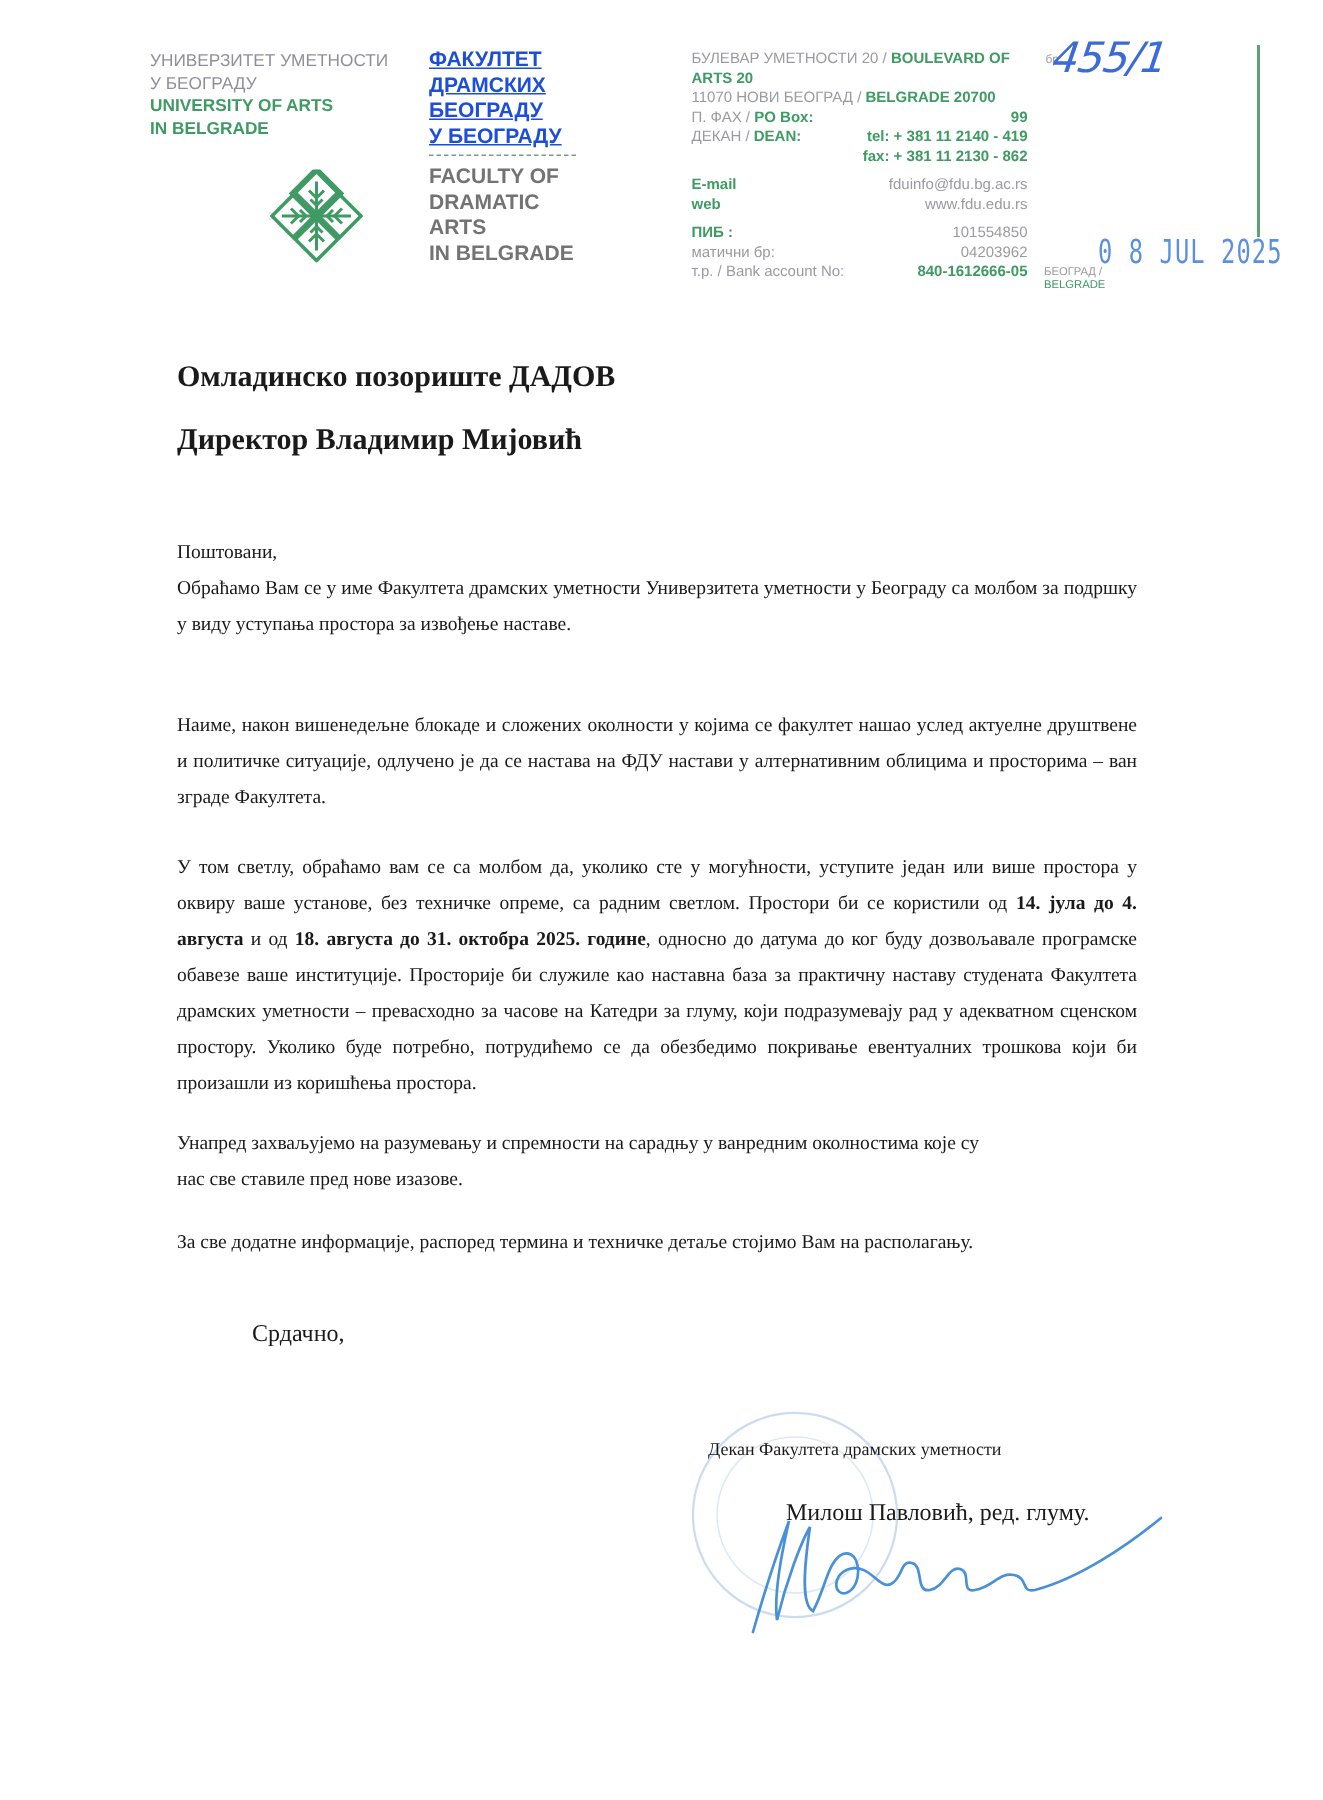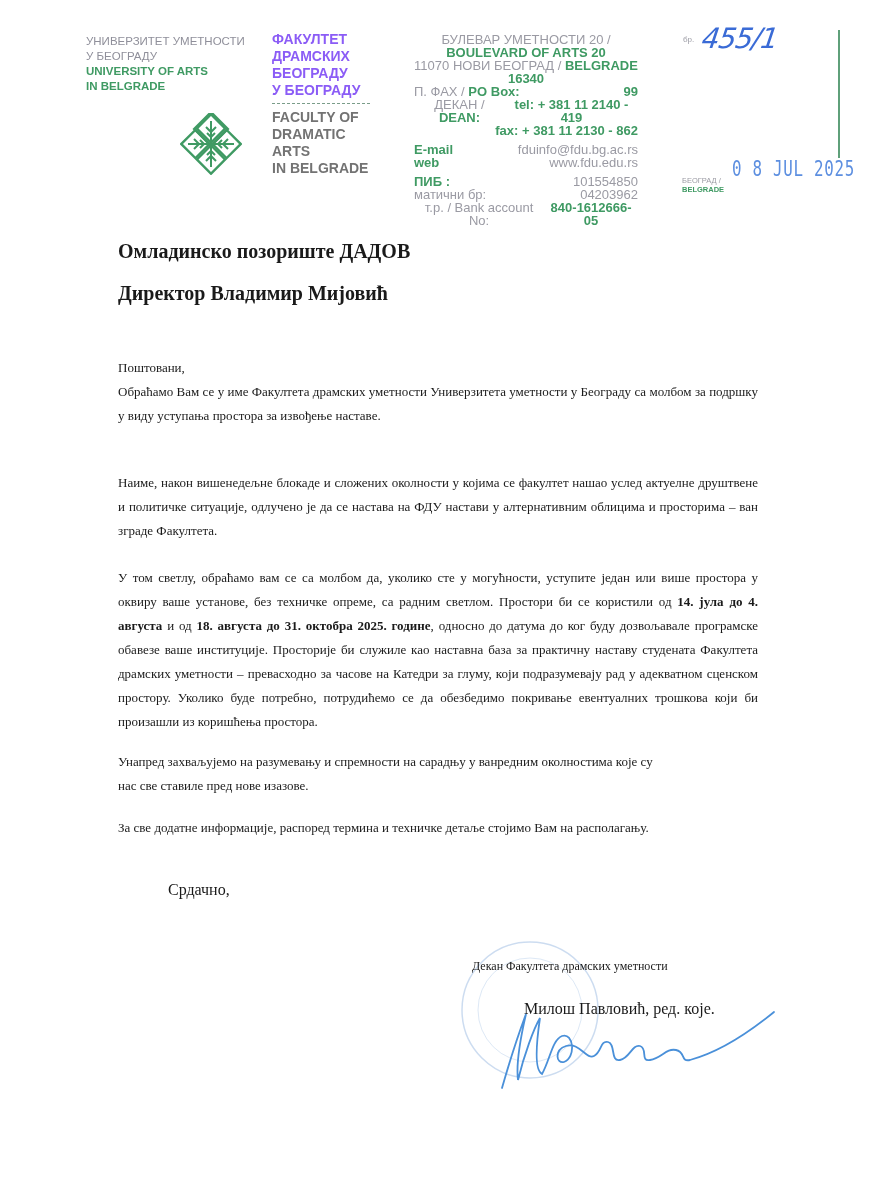--- a/index.html
+++ b/index.html
@@ -1,36 +1,36 @@
 <!DOCTYPE html>
 <html><head>
 <meta charset="utf-8">
 <style>
   html, body { margin:0; padding:0; background:#ffffff; }
   body { width:882px; height:1200px; position:relative; overflow:hidden; font-family:"Liberation Serif", serif; color:#1a1a1a; }
   .abs { position:absolute; }
-  .sans { font-family:"Liberation Sans", sans-serif; }
+  .sans { font-family:"Liberation Sans", sans-serif;margin-left:14px; }
   .uni { left:86px; top:34px; font-size:11.5px; line-height:15px; }
   .uni .grey { color:#8f8f9a; }
   .uni .green { color:#3f9a63; font-weight:bold; }
   .fac { left:272px; top:31px; font-size:14px; line-height:17px; font-weight:bold; }
-  .fac .grey { color:#8b5cf6; }
+  .fac .grey { color:#1d4ed8;text-decoration:underline; }
   .fac .green { color:#737373; }
   .fac .rule { width:98px; border-top:1px dashed #7a9d8a; margin:4px 0 5px 0; }
   .logo { left:180px; top:113px; width:62px; height:62px; }
-  .contact { left:414px; top:33px; width:224px; font-size:13px; line-height:13px; color:#9a9aa3;text-align:center; }
+  .contact { left:447px; top:33px; width:224px; font-size:10px; line-height:13px; color:#9a9aa3; }
   .contact .row { display:flex; justify-content:space-between; }
   .contact .g { color:#3f9a63; font-weight:bold; }
   .contact .gap { height:6px; }
   .ref-label { left:683px; top:35px; font-size:8px; color:#9a9aa3; }
   .ref-num { left:702px; top:22px; font-size:28px; color:#3a6bd6; font-style:italic; font-family:"DejaVu Sans", sans-serif; letter-spacing:-1px; transform:skewX(-8deg); }
   .vline { left:838px; top:30px; width:2px; height:128px; background:#5fa07a; }
   .city { left:682px; top:176px; font-size:7.5px; line-height:9px; }
   .city .grey { color:#9a9aa3; }
-  .city .green { color:#3f9a63; font-weight:bold; }
+  .city .green { color:#3f9a63; font-weight:normal; }
   .stamp-date { left:732px; top:156px; font-size:22px; color:#5d8fe0; font-family:"DejaVu Sans Mono", monospace; letter-spacing:1px; transform:scaleX(0.72); transform-origin:left; white-space:nowrap; }
   .recipient { left:118px; font-size:20px; font-weight:bold; }
   .body-text { left:118px; width:640px; font-size:13px; line-height:24px; text-align:justify; }
   .body-text.left { text-align:left; }
   .closing { left:168px; top:881px; font-size:16px; }
   .sig-title { left:472px; top:959px; font-size:12px; }
   .sig-name { left:524px; top:1000px; font-size:16px; }
   .seal { left:455px; top:935px; width:150px; height:150px; }
   .signature { left:490px; top:1000px; width:290px; height:95px; }
 </style>
@@ -75,21 +75,21 @@
     <polyline points="48,26 43,31 48,36"></polyline>
     <polyline points="27,20 31,24 35,20"></polyline>
     <polyline points="27,42 31,38 35,42"></polyline>
     <polyline points="20,27 24,31 20,35"></polyline>
     <polyline points="42,27 38,31 42,35"></polyline>
   </g>
 </svg>
 
 <div class="abs contact sans">
   <div><span>БУЛЕВАР УМЕТНОСТИ 20 / </span><span class="g">BOULEVARD OF ARTS 20</span></div>
-  <div><span>11070 НОВИ БЕОГРАД / </span><span class="g">BELGRADE 16340</span></div>
+  <div><span>11070 НОВИ БЕОГРАД / </span><span class="g">BELGRADE 20700</span></div>
   <div class="row">
     <span><span>П. ФАХ / </span><span class="g">PO Box:</span></span>
     <span class="g">99</span>
   </div>
   <div class="row">
     <span><span>ДЕКАН / </span><span class="g">DEAN:</span></span>
     <span class="g">tel: + 381 11 2140 - 419</span>
   </div>
   <div class="row">
     <span></span>
@@ -141,17 +141,17 @@
 <div class="abs body-text left" style="top:816px; width:610px;">За све додатне информације, распоред термина и техничке детаље стојимо Вам на располагању.</div>
 
 <div class="abs closing">Срдачно,</div>
 
 <svg class="abs seal" viewBox="0 0 150 150">
   <circle cx="75" cy="75" r="68" fill="none" stroke="#b7cdea" stroke-width="1.5" opacity="0.7"></circle>
   <circle cx="75" cy="75" r="52" fill="none" stroke="#c6d8ef" stroke-width="1" opacity="0.6"></circle>
 </svg>
 
 <div class="abs sig-title">Декан Факултета драмских уметности</div>
-<div class="abs sig-name">Милош Павловић, ред. које.</div>
+<div class="abs sig-name">Милош Павловић, ред. глуму.</div>
 
 <svg class="abs signature" viewBox="0 0 290 95">
   <path d="M12 88 C 20 60, 30 30, 36 14 C 30 40, 26 65, 28 80 C 34 55, 44 28, 50 18 C 46 45, 44 70, 52 74 C 60 60, 62 40, 72 36 C 84 32, 86 58, 74 62 C 66 64, 64 50, 76 46 C 90 42, 96 60, 104 56 C 112 52, 110 40, 118 42 C 126 44, 120 62, 130 60 C 140 58, 142 44, 150 46 C 158 48, 150 62, 160 60 C 172 58, 176 48, 186 50 C 196 52, 190 62, 200 60 C 230 52, 262 30, 284 12" fill="none" stroke="#4a90d9" stroke-width="1.8" stroke-linecap="round"></path>
 </svg>
 
 </body></html>

